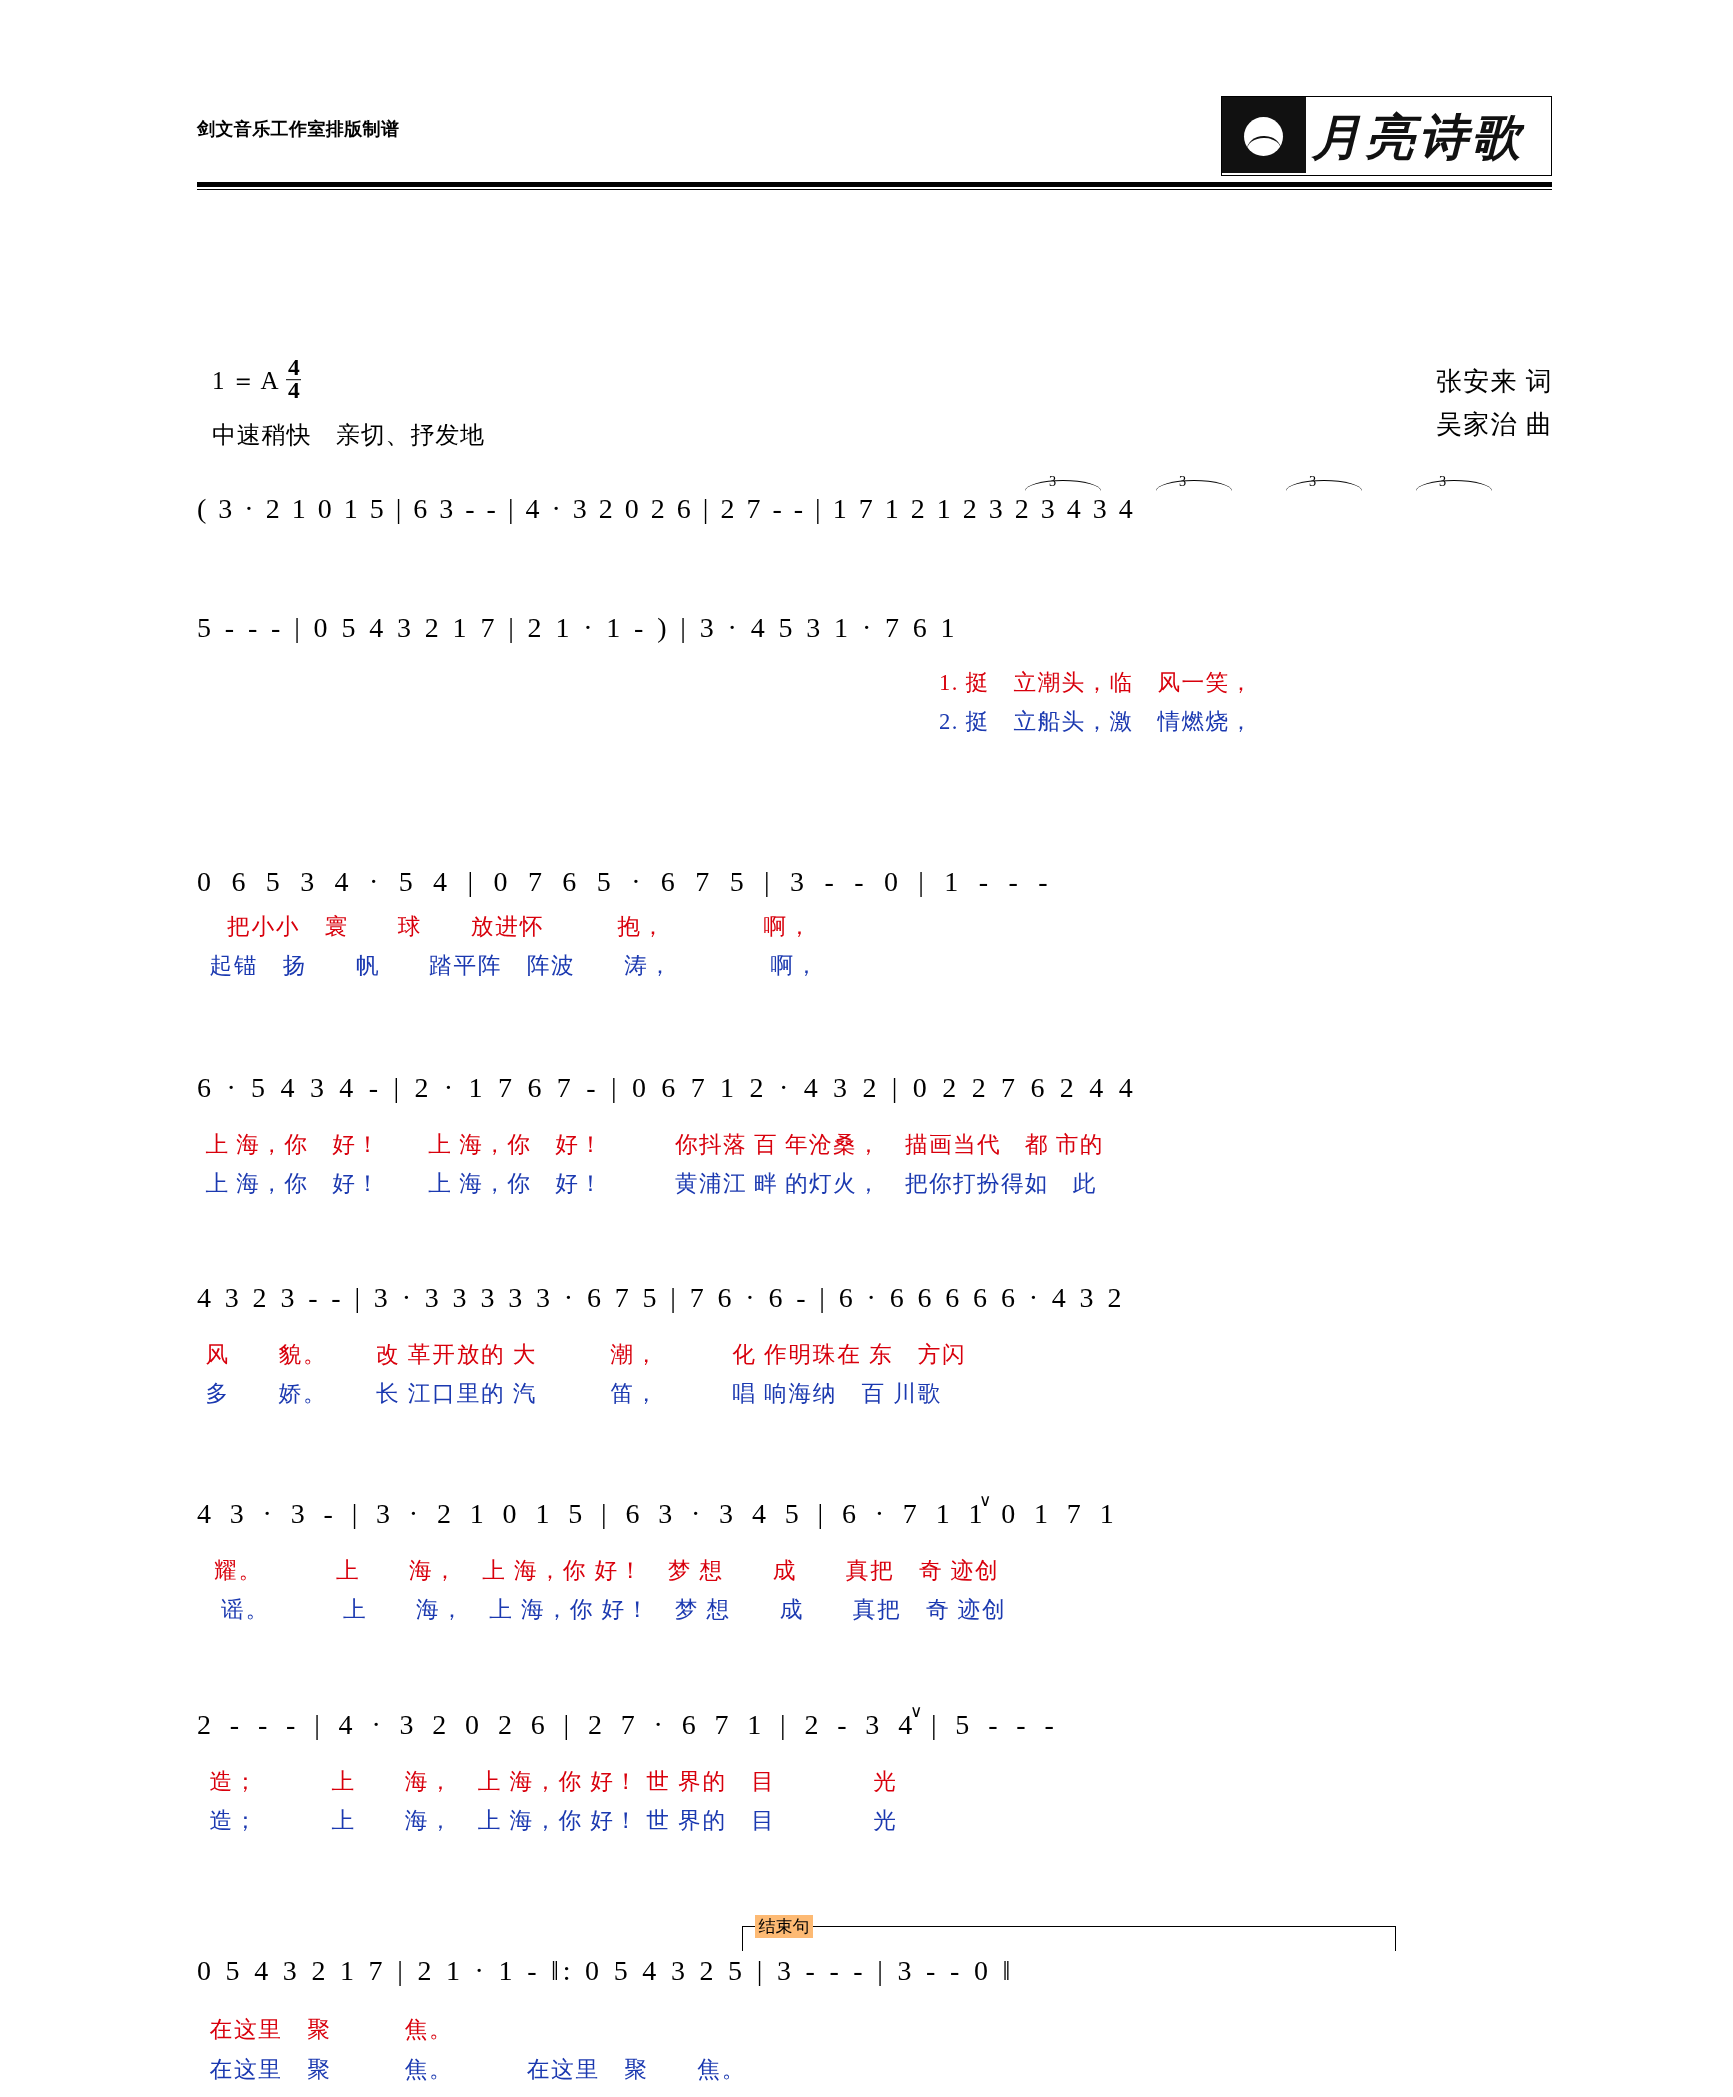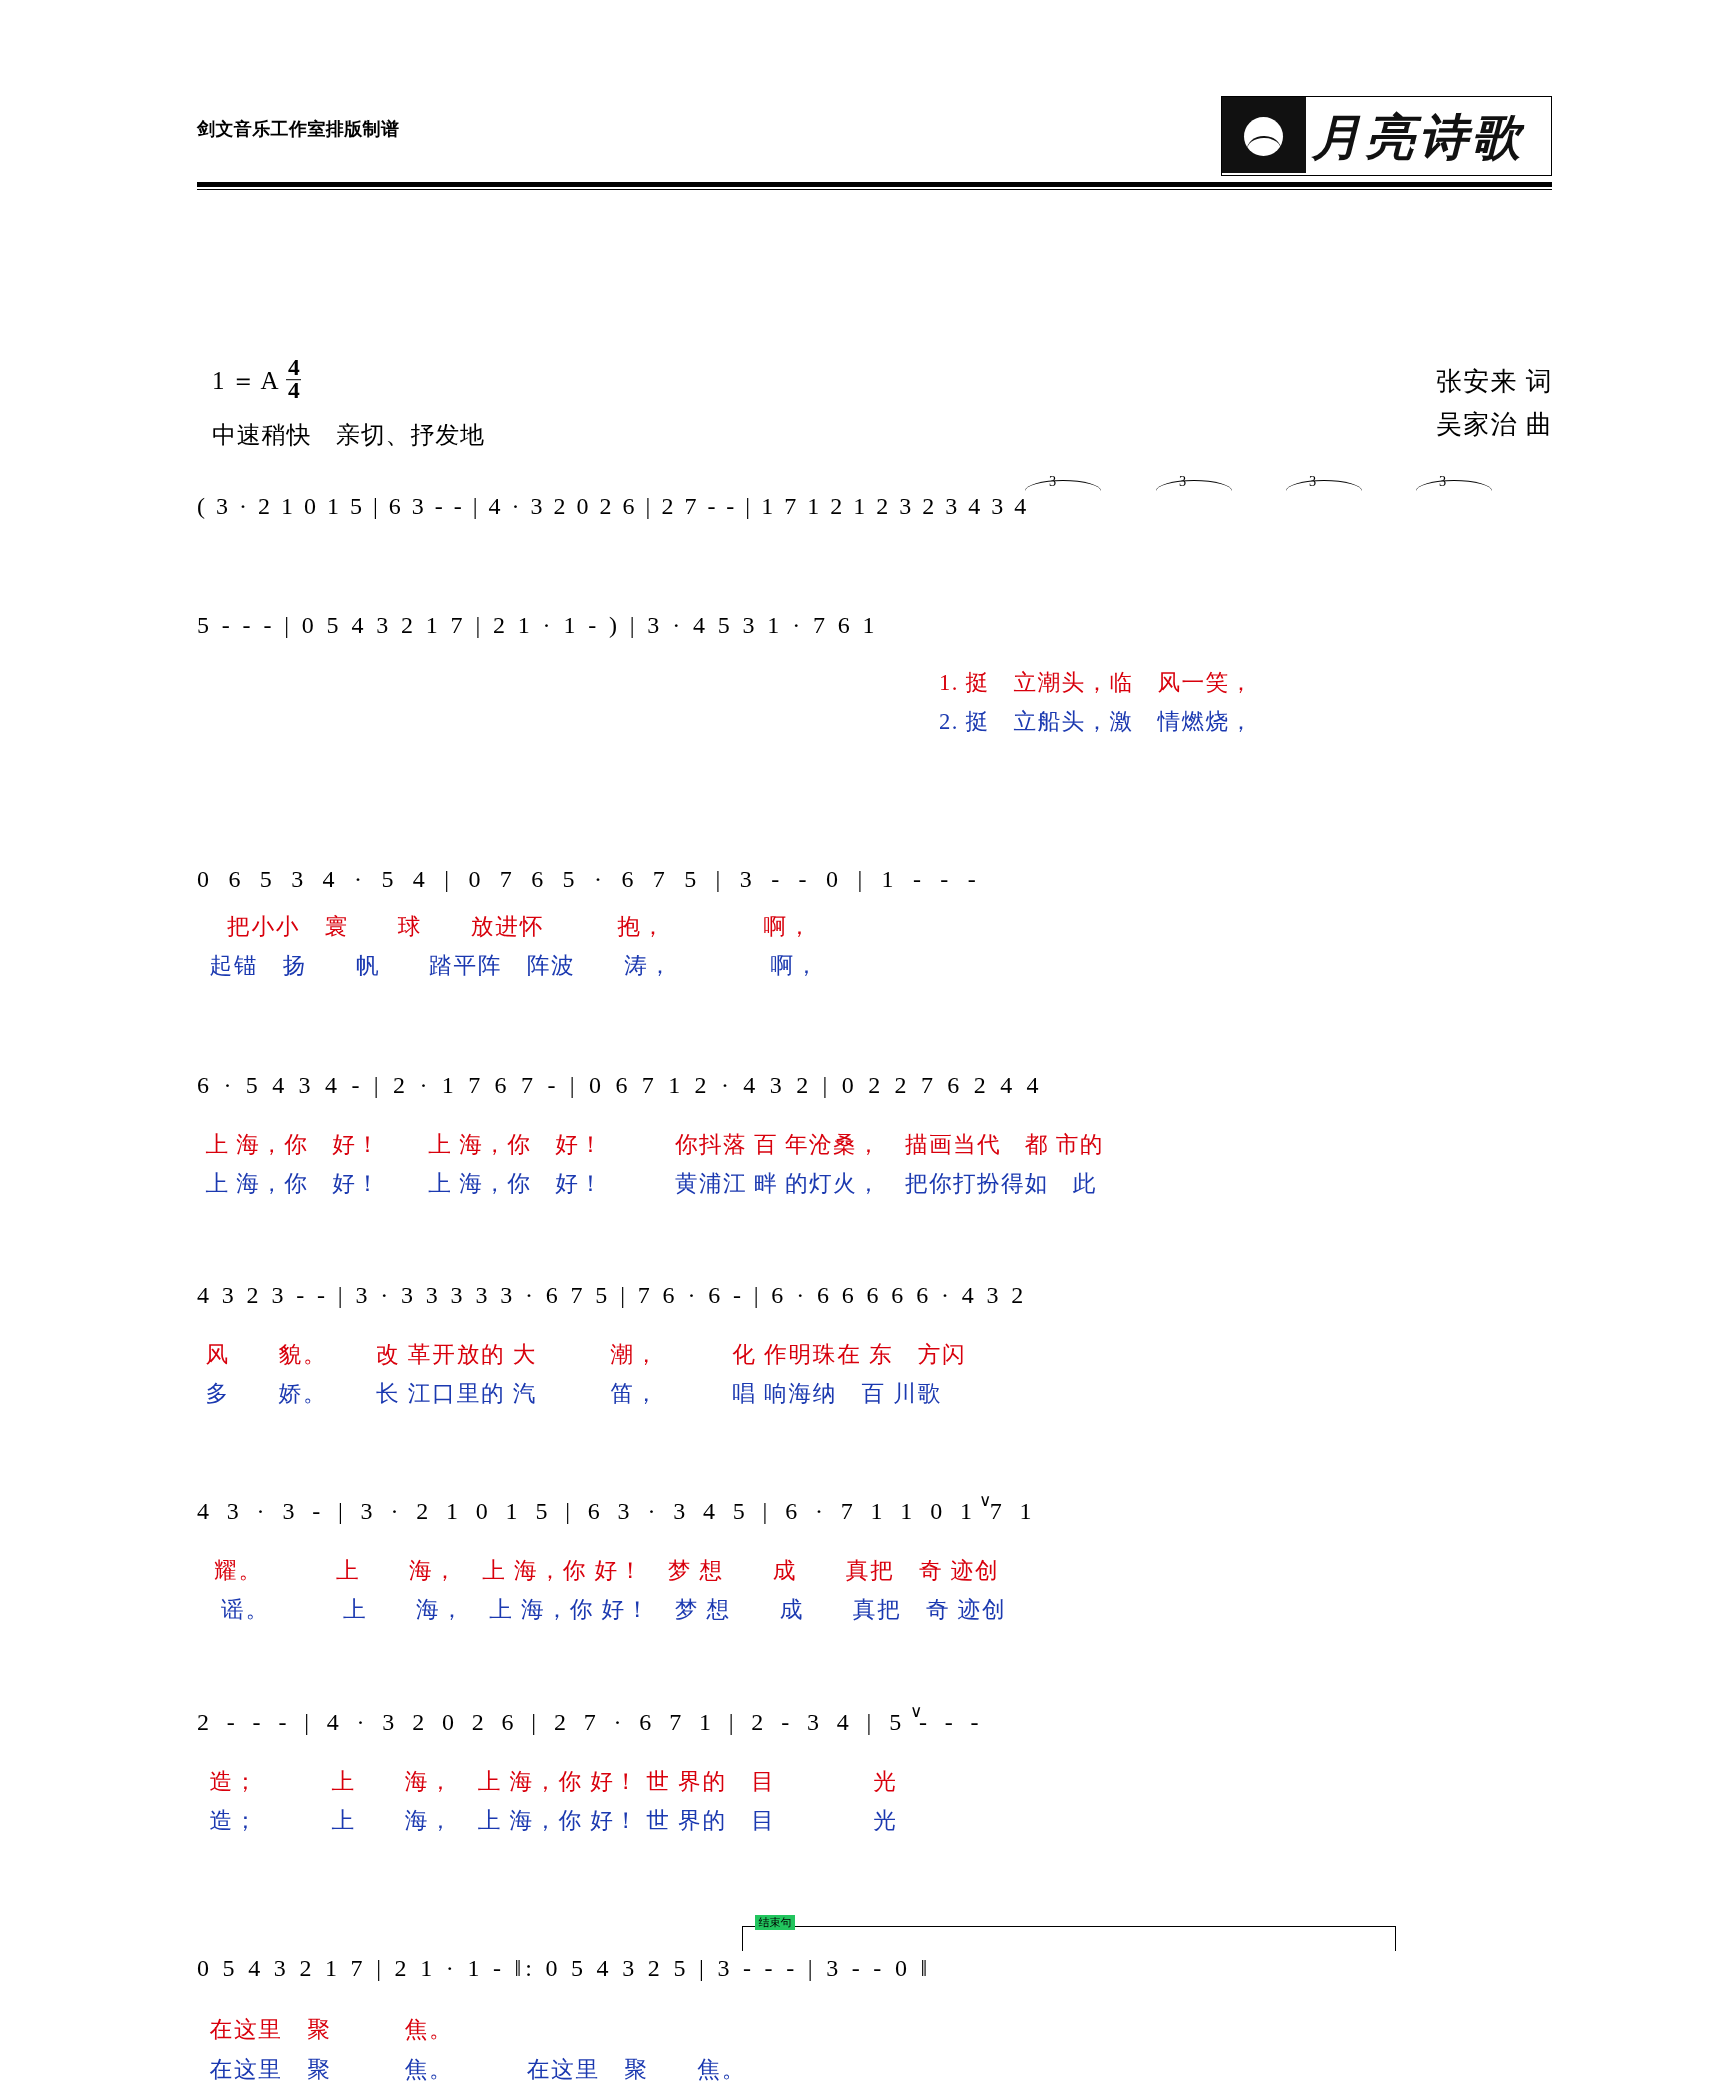--- a/index.html
+++ b/index.html
@@ -131,21 +131,21 @@
     font-size: 26px;
     line-height: 1.65;
     letter-spacing: 1.3px;
   }
 
   
   .sys { position: absolute; }
   .notes {
     position: relative;
     font-family: "Liberation Serif", serif;
-    font-size: 24px;
+    font-size: 28px;
     white-space: nowrap;
     letter-spacing: 0px;
     height: 40px;
   }
   .lyr {
     position: absolute;
     font-family: "Liberation Serif", serif;
     font-size: 22.7px;
     white-space: nowrap;
   }
@@ -159,22 +159,22 @@
   }
   .trip { position: absolute; font-size: 14.3px; }
   .vmark { position: absolute; font-size: 17px; }
   .repeat-box {
     position: absolute;
     border: 1.7px solid #000;
     border-bottom: none;
   }
   .repeat-lbl {
     position: absolute;
-    font-size: 11px;
-    background: #22c55e;
+    font-size: 17px;
+    background: #fdba74;
     padding: 0 3.4px;
   }
 </style>
 </head>
 <body>
 
 <div class="page">
 
   <div class="hdr">
     <div class="hdr-credit">剑文音乐工作室排版制谱</div>

